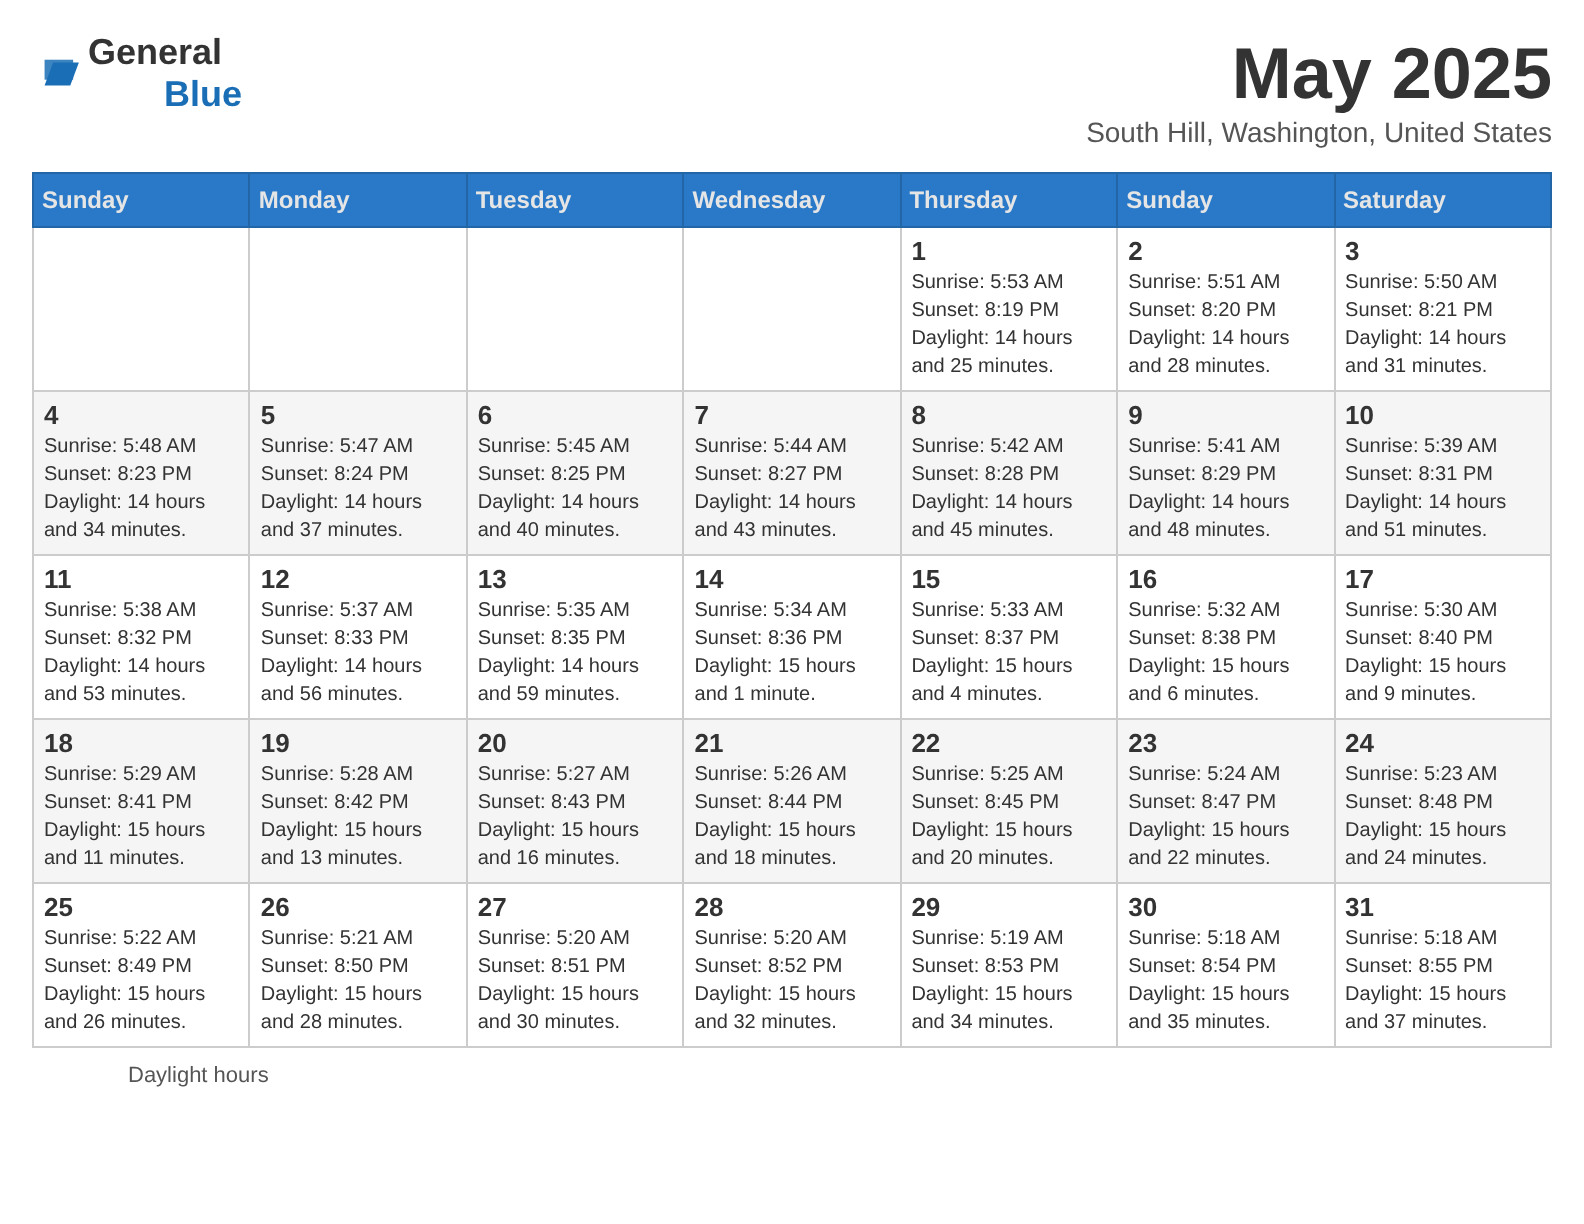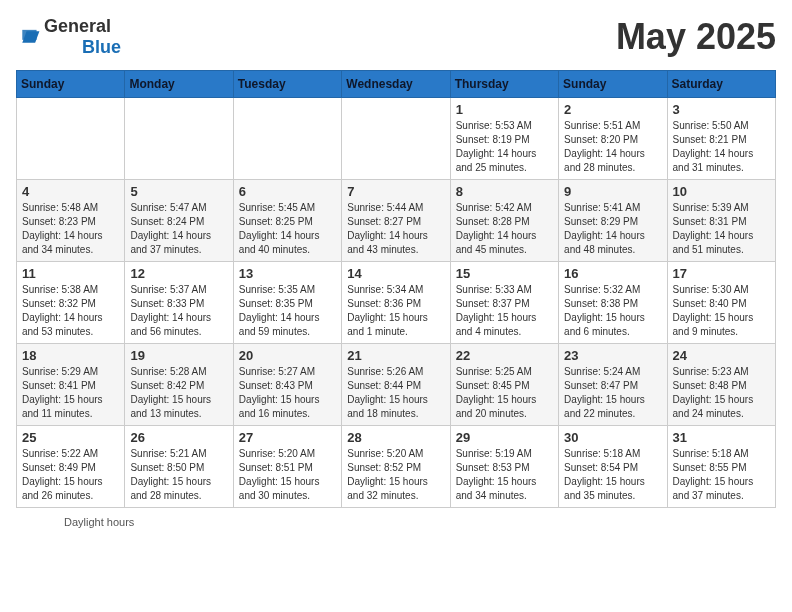--- a/index.html
+++ b/index.html
@@ -50,21 +50,21 @@
       font-size: 14px;
       color: #555;
     }
     .calendar {
       width: 100%;
       border-collapse: collapse;
       border: 1px solid #ccc;
     }
     .calendar th {
       background-color: #2979c8;
-      color: #0f172a;
+      color: #e5e5e5;
       font-size: 12px;
       font-weight: bold;
       padding: 6px 4px;
       text-align: left;
       border: 1px solid #2266a8;
     }
     .calendar td {
       vertical-align: top;
       border: 1px solid #ccc;
       padding: 4px 5px;
@@ -109,20 +109,21 @@
       <polygon points="8,4 28,4 28,18 8,18" fill="#1a6eb5" opacity="0.85"></polygon>
       <polygon points="14,6 32,6 26,22 8,22" fill="#1a6eb5"></polygon>
     </svg>
     <div>
       <span class="logo-text-general">General</span><br>
       <span class="logo-text-blue">Blue</span>
     </div>
   </div>
   <div class="title-block">
     <div class="month-title">May 2025</div>
+    <div class="location-title">South Hill, Washington, United States</div>
   </div>
 </div>
 
 <table class="calendar">
   <thead>
     <tr>
     <th>Sunday</th>
         <th>Monday</th>
         <th>Tuesday</th>
         <th>Wednesday</th>

